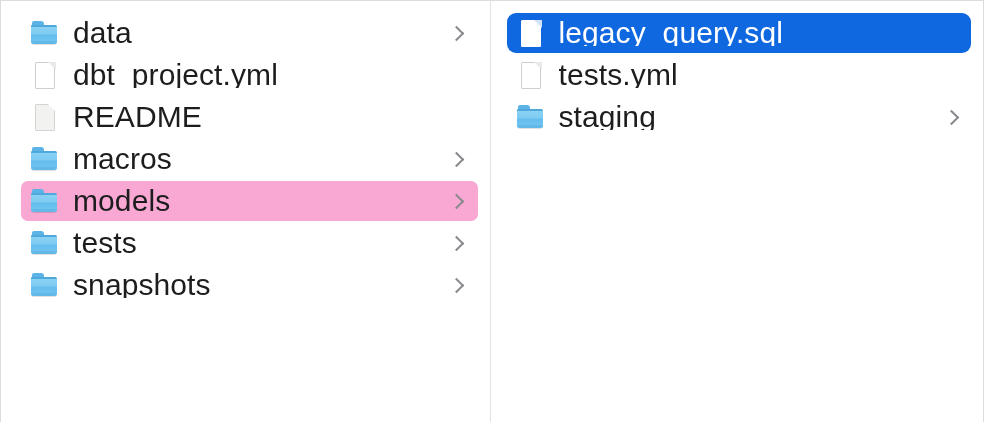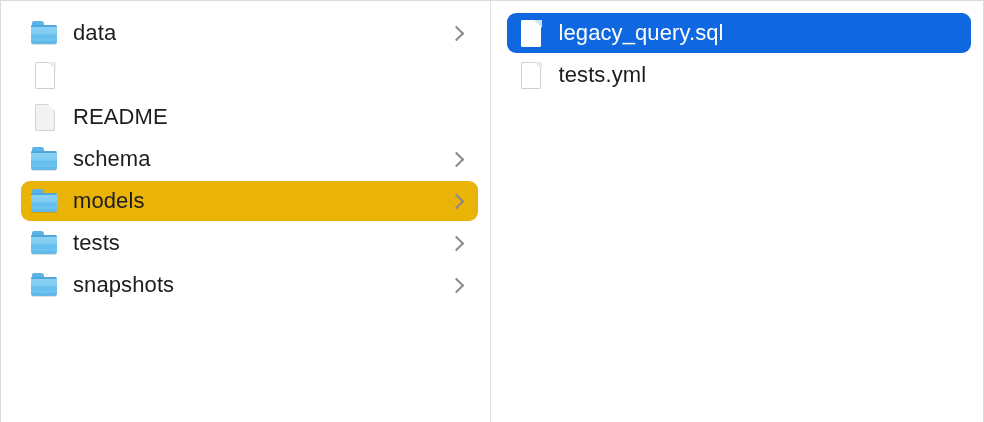--- a/index.html
+++ b/index.html
@@ -54,21 +54,22 @@
     padding-left: 10px;
     box-sizing: border-box;
     cursor: default;
   }
   .col-right .row {
     margin-left: 16px;
     margin-right: 12px;
   }
 
   .row.sel-grey {
-    background: #eab308;
+    background: #f9a8d4;
+    border-radius: 7px;
   }
   .row.sel-blue {
     background: #1068e0;
   }
 
   .icon {
     width: 28px;
     height: 30px;
     flex: 0 0 28px;
     position: relative;
@@ -146,21 +147,21 @@
   
   .ic-file.onsel .page {
     background: #ffffff;
     border-color: #ffffff;
   }
   .ic-file.onsel .fold {
     border-top-color: #cfe2fa;
   }
 
   .label {
-    font-size: 22px;
+    font-size: 30px;
     line-height: 26px;
     color: #1d1d1f;
     letter-spacing: 0.1px;
     white-space: nowrap;
     overflow: hidden;
     text-overflow: ellipsis;
   }
   .row.sel-blue .label { color: #ffffff; }
 
   .chevron {
@@ -189,36 +190,37 @@
           <span class="base"></span>
         </span>
         <span class="label">data</span>
         <span class="chevron"></span>
       </div>
       <div class="row">
         <span class="icon ic-file">
           <span class="page"></span>
           <span class="fold"></span>
         </span>
+        <span class="label">dbt_project.yml</span>
       </div>
       <div class="row">
         <span class="icon ic-file plain">
           <span class="page"></span>
           <span class="fold"></span>
         </span>
         <span class="label">README</span>
       </div>
       <div class="row">
         <span class="icon ic-folder">
           <span class="tab"></span>
           <span class="body"></span>
           <span class="lip"></span>
           <span class="base"></span>
         </span>
-        <span class="label">schema</span>
+        <span class="label">macros</span>
         <span class="chevron"></span>
       </div>
       <div class="row sel-grey">
         <span class="icon ic-folder">
           <span class="tab"></span>
           <span class="body"></span>
           <span class="lip"></span>
           <span class="base"></span>
         </span>
         <span class="label">models</span>
@@ -253,14 +255,24 @@
         </span>
         <span class="label">legacy_query.sql</span>
       </div>
       <div class="row">
         <span class="icon ic-file">
           <span class="page"></span>
           <span class="fold"></span>
         </span>
         <span class="label">tests.yml</span>
       </div>
+      <div class="row">
+        <span class="icon ic-folder">
+          <span class="tab"></span>
+          <span class="body"></span>
+          <span class="lip"></span>
+          <span class="base"></span>
+        </span>
+        <span class="label">staging</span>
+        <span class="chevron"></span>
+      </div>
     </div>
 </div>
 
 </body></html>

